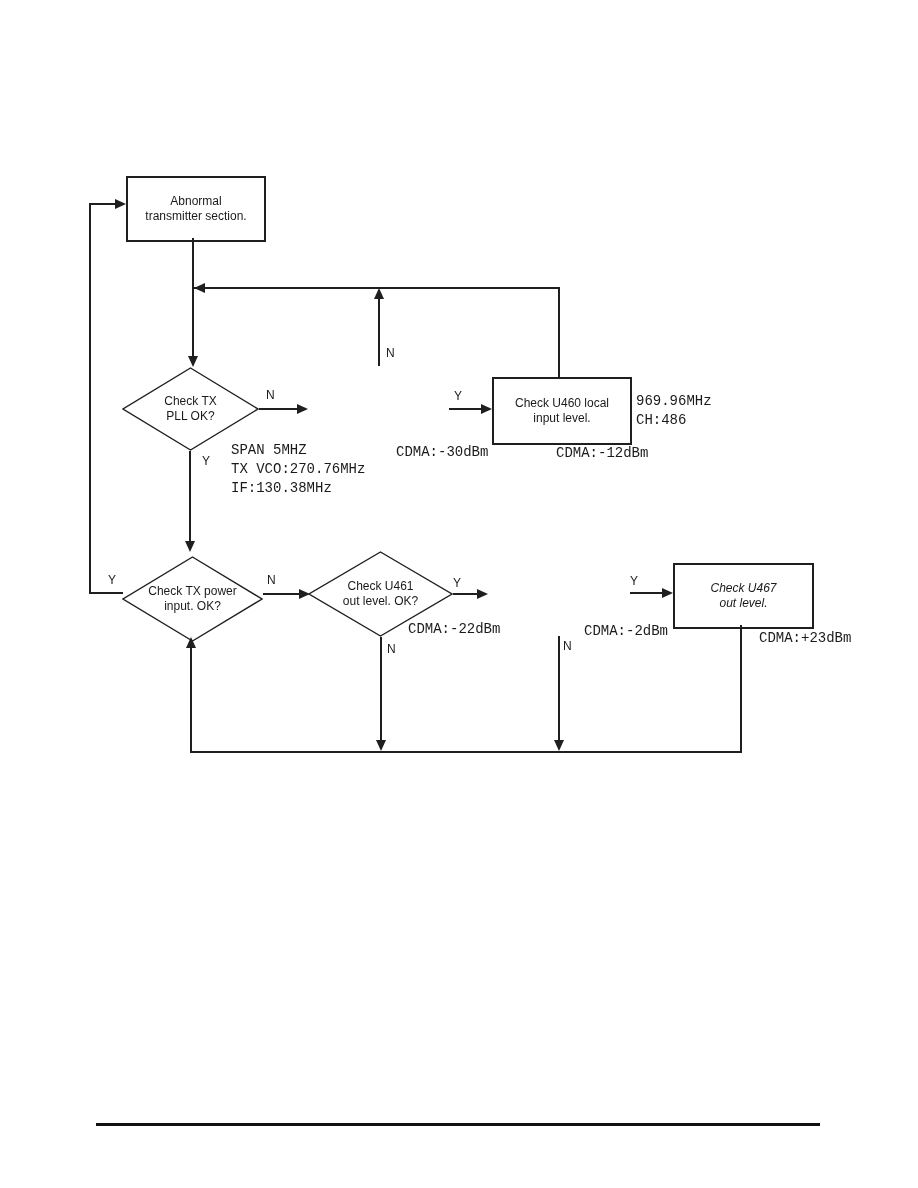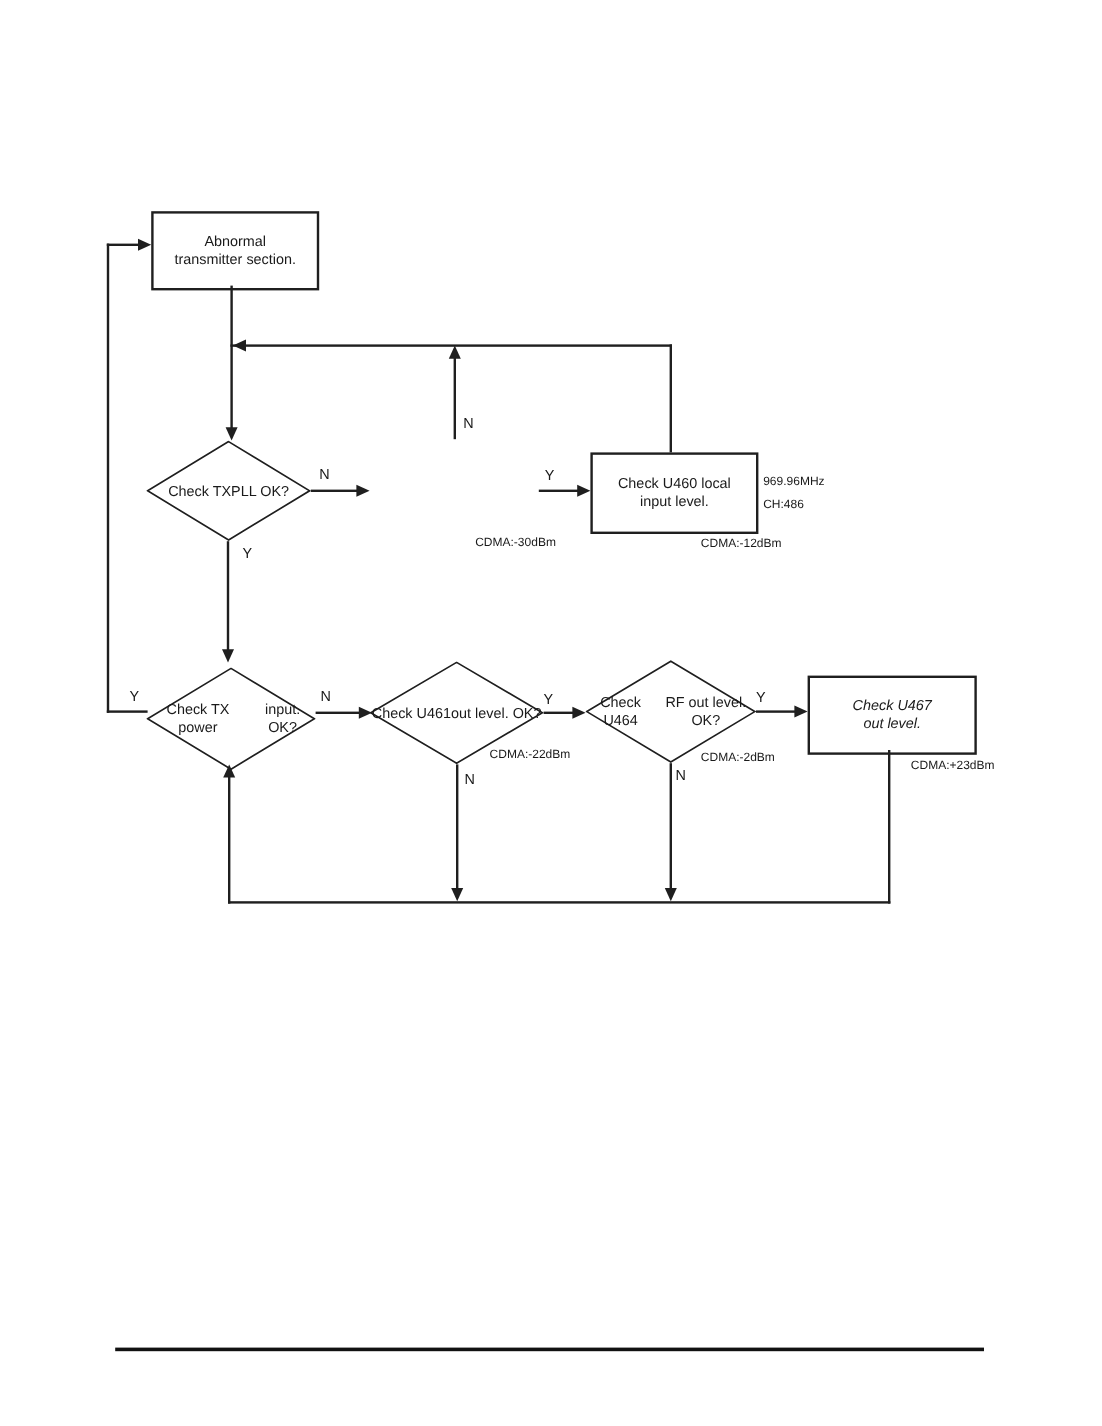--- a/index.html
+++ b/index.html
@@ -10,32 +10,32 @@
   .box {
     position:absolute; border:2px solid #1f1f1f; background:#ffffff;
     display:flex; flex-direction:column; align-items:center; justify-content:center;
     text-align:center; font-size:12px; line-height:15px;
   }
   .diamond { position:absolute; }
   .diamond svg { position:absolute; left:0; top:0; }
   .diamond polygon { fill:#ffffff; stroke:#1f1f1f; stroke-width:1.4; }
   .node-label {
     position:absolute; left:0; top:0; right:0; bottom:0;
-    display:flex; flex-direction:row; align-items:center; justify-content:center;
+    display:flex; flex-direction:column; align-items:center; justify-content:center;
     text-align:center; font-size:12px; line-height:15px;
   }
   .hline { position:absolute; height:2px; background:#1f1f1f; }
   .vline { position:absolute; width:2px; background:#1f1f1f; }
   .arrow { position:absolute; width:0; height:0; }
   .arrow.right { border-top:5px solid transparent; border-bottom:5px solid transparent; border-left:11px solid #1f1f1f; }
   .arrow.left  { border-top:5px solid transparent; border-bottom:5px solid transparent; border-right:11px solid #1f1f1f; }
   .arrow.up    { border-left:5px solid transparent; border-right:5px solid transparent; border-bottom:11px solid #1f1f1f; }
   .arrow.down  { border-left:5px solid transparent; border-right:5px solid transparent; border-top:11px solid #1f1f1f; }
   .branch { position:absolute; font-size:12px; line-height:13px; }
-  .note { position:absolute; font-size:10px; line-height:19px; white-space:nowrap; }
+  .note { position:absolute; font-size:14px; line-height:19px; white-space:nowrap;font-family:Liberation Mono, monospace; }
   .footer-rule { position:absolute; background:#111111; }
 </style>
 </head>
 <body>
 
 <div class="page">
 
   <div class="box" style="left:126px; top:176px; width:136px; height:62px;">
     <span>Abnormal</span>
     <span>transmitter section.</span>
@@ -70,29 +70,20 @@
   <div class="diamond" style="left:308px; top:551px; width:145px; height:86px;">
     <svg width="145" height="86" viewBox="0 0 145 86">
       <polygon points="72.5,1 144,43 72.5,85 1,43"></polygon>
     </svg>
     <div class="node-label">
       <span>Check U461</span>
       <span>out level. OK?</span>
     </div>
   </div>
 
-  <div class="diamond" style="left:488px; top:550px; width:142px; height:86px;">
-    <svg width="142" height="86" viewBox="0 0 142 86">
-      <polygon points="71,1 141,43 71,85 1,43"></polygon>
-    </svg>
-    <div class="node-label">
-      <span>Check U464</span>
-      <span>RF out level. OK?</span>
-    </div>
-  </div>
 
   <div class="box" style="left:673px; top:563px; width:137px; height:62px;font-style:italic;">
     <span>Check U467</span>
     <span>out level.</span>
   </div>
 
   <div class="vline" style="left:192px; top:238px; height:119px;"></div>
   <div class="arrow down" style="left:188px; top:356px;"></div>
 
   <div class="hline" style="left:192px; top:287px; width:368px;"></div>
@@ -143,27 +134,32 @@
   <div class="branch" style="left:202px; top:455px;">Y</div>
   <div class="branch" style="left:386px; top:347px;">N</div>
   <div class="branch" style="left:454px; top:390px;">Y</div>
   <div class="branch" style="left:108px; top:574px;">Y</div>
   <div class="branch" style="left:267px; top:574px;">N</div>
   <div class="branch" style="left:453px; top:577px;">Y</div>
   <div class="branch" style="left:387px; top:643px;">N</div>
   <div class="branch" style="left:630px; top:575px;">Y</div>
   <div class="branch" style="left:563px; top:640px;">N</div>
 
+  <div class="note" style="left:231px; top:441px;">
+    <div>SPAN 5MHZ</div>
+    <div>TX VCO:270.76MHz</div>
+    <div>IF:130.38MHz</div>
+  </div>
 
   <div class="note" style="left:636px; top:392px;">
     <div>969.96MHz</div>
     <div>CH:486</div>
   </div>
 
   <div class="note" style="left:396px; top:443px;">CDMA:-30dBm</div>
-  <div class="note" style="left:584px; top:444px;">CDMA:-12dBm</div>
+  <div class="note" style="left:556px; top:444px;">CDMA:-12dBm</div>
   <div class="note" style="left:408px; top:620px;">CDMA:-22dBm</div>
   <div class="note" style="left:584px; top:622px;">CDMA:-2dBm</div>
   <div class="note" style="left:759px; top:629px;">CDMA:+23dBm</div>
 
   <div class="footer-rule" style="left:96px; top:1123px; width:724px; height:3px;"></div>
 
 </div>
 
 </body></html>

